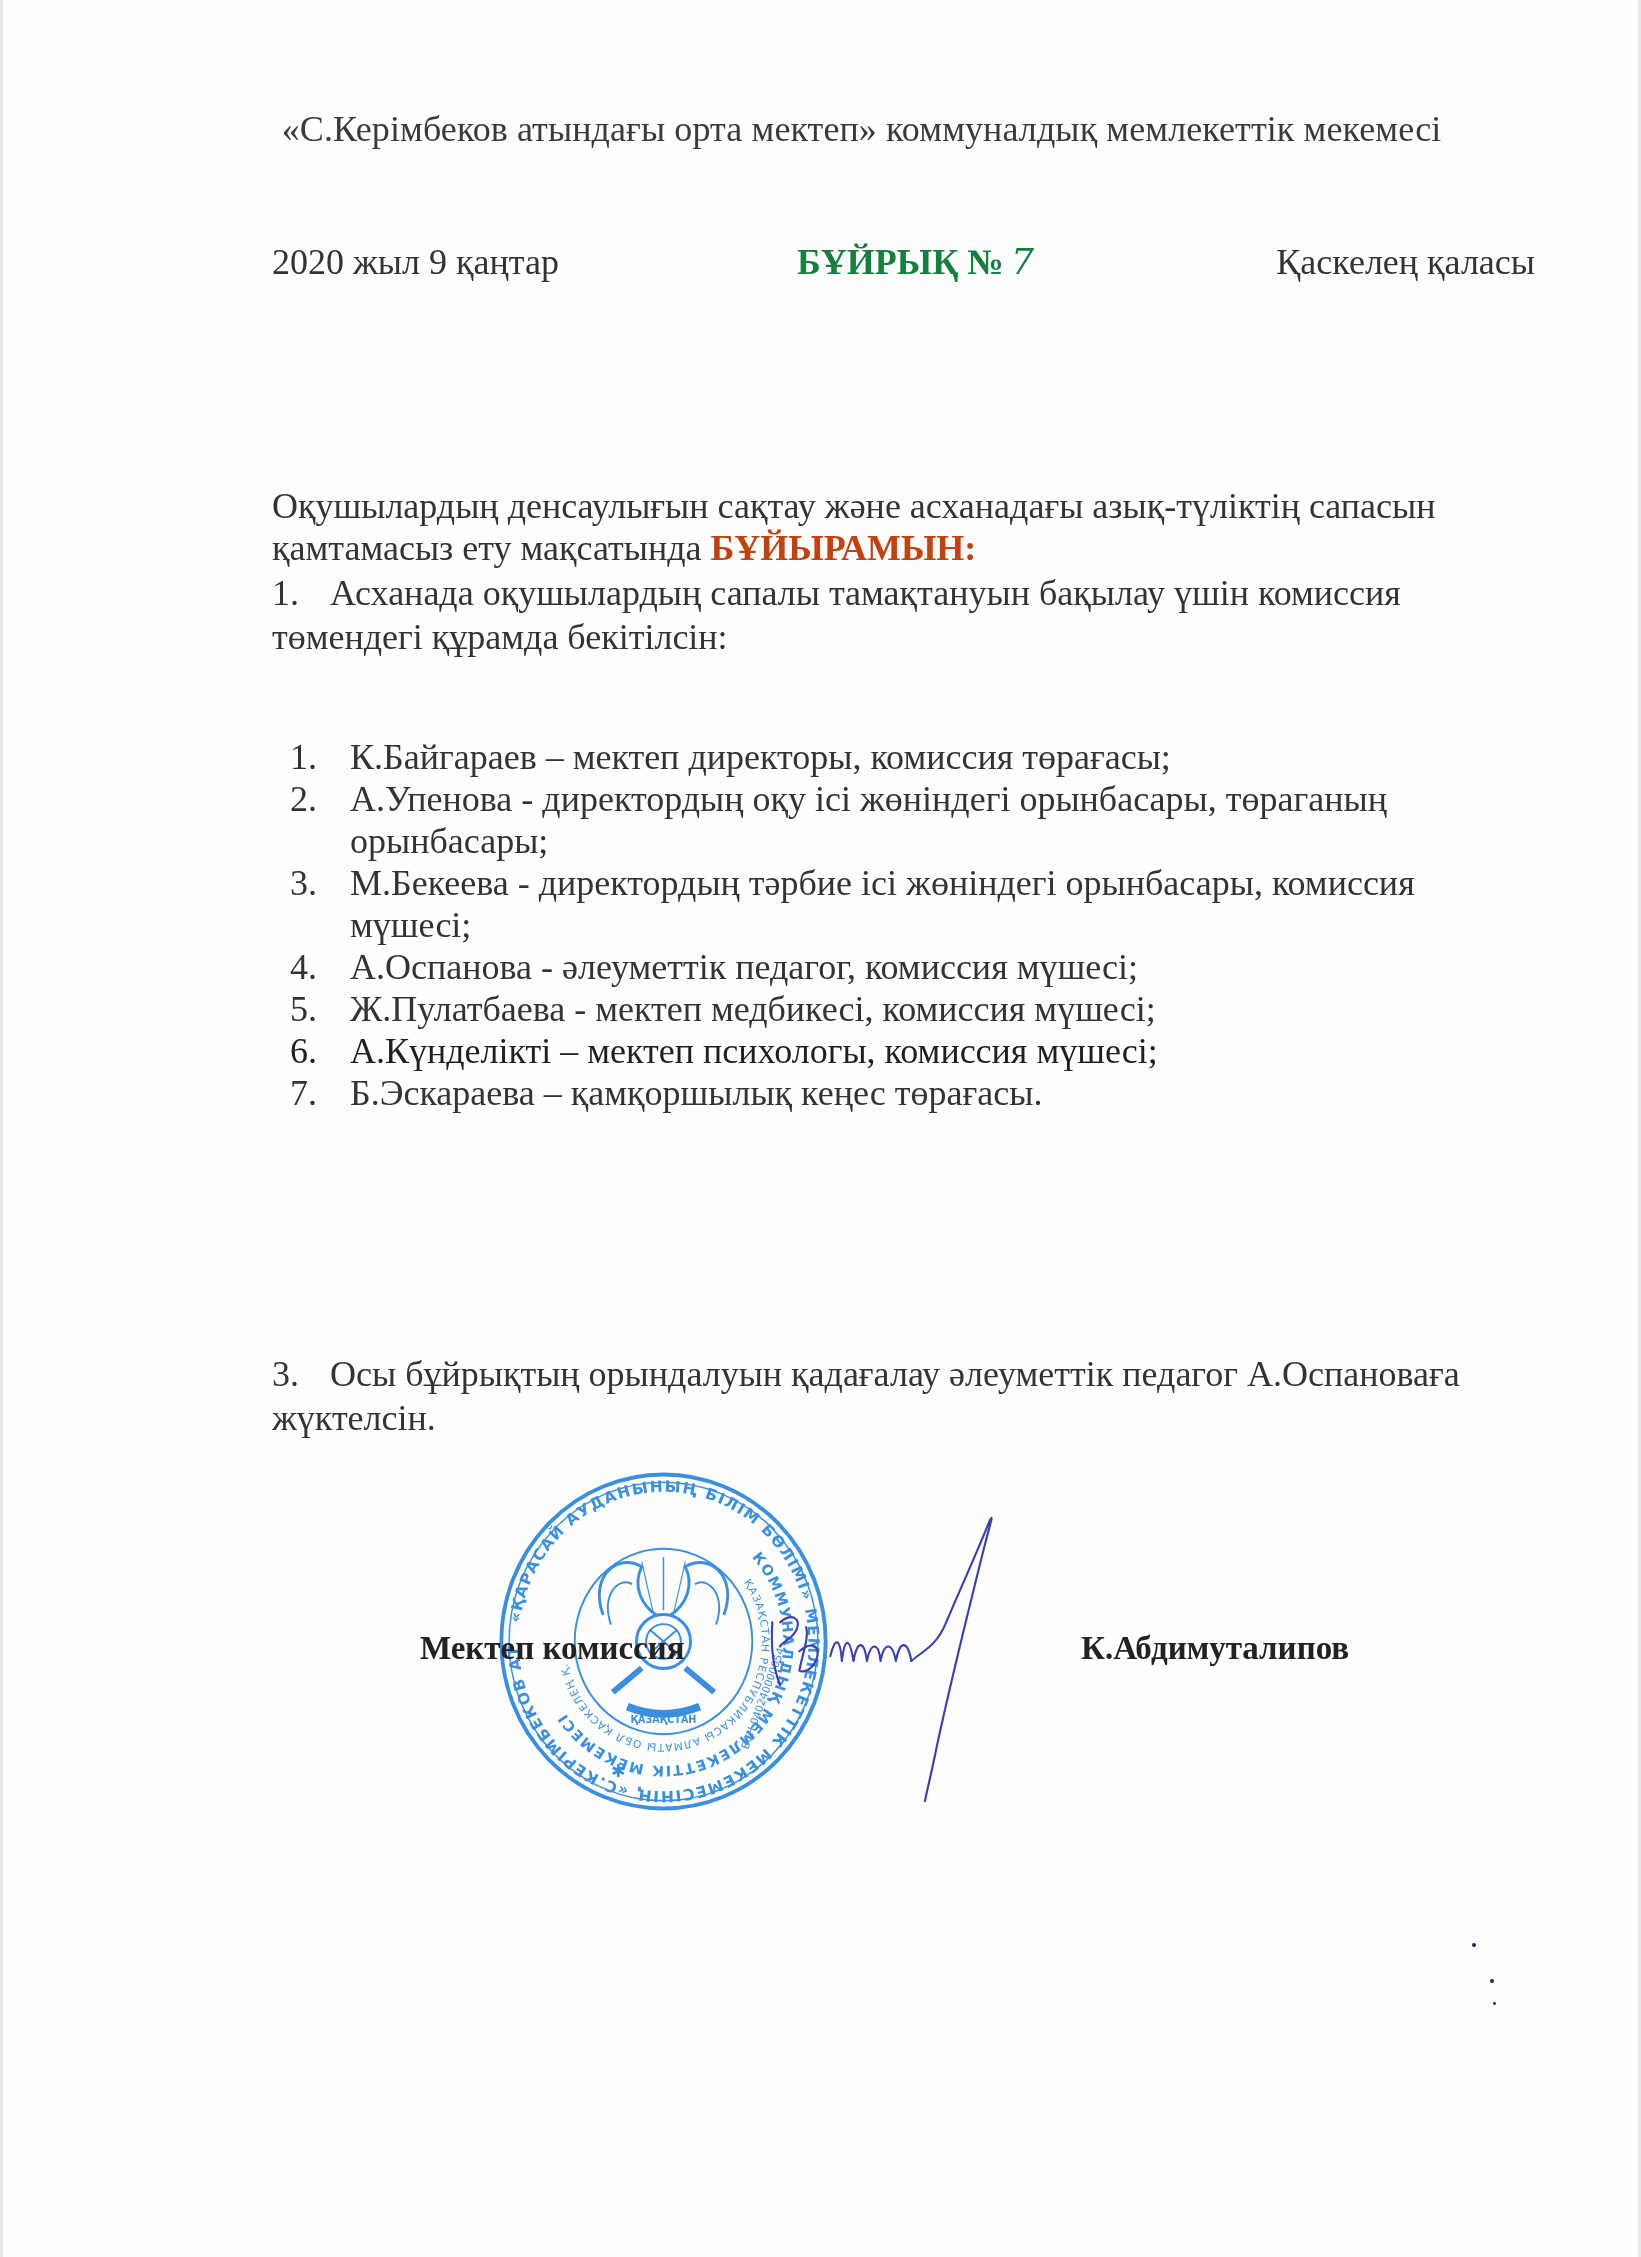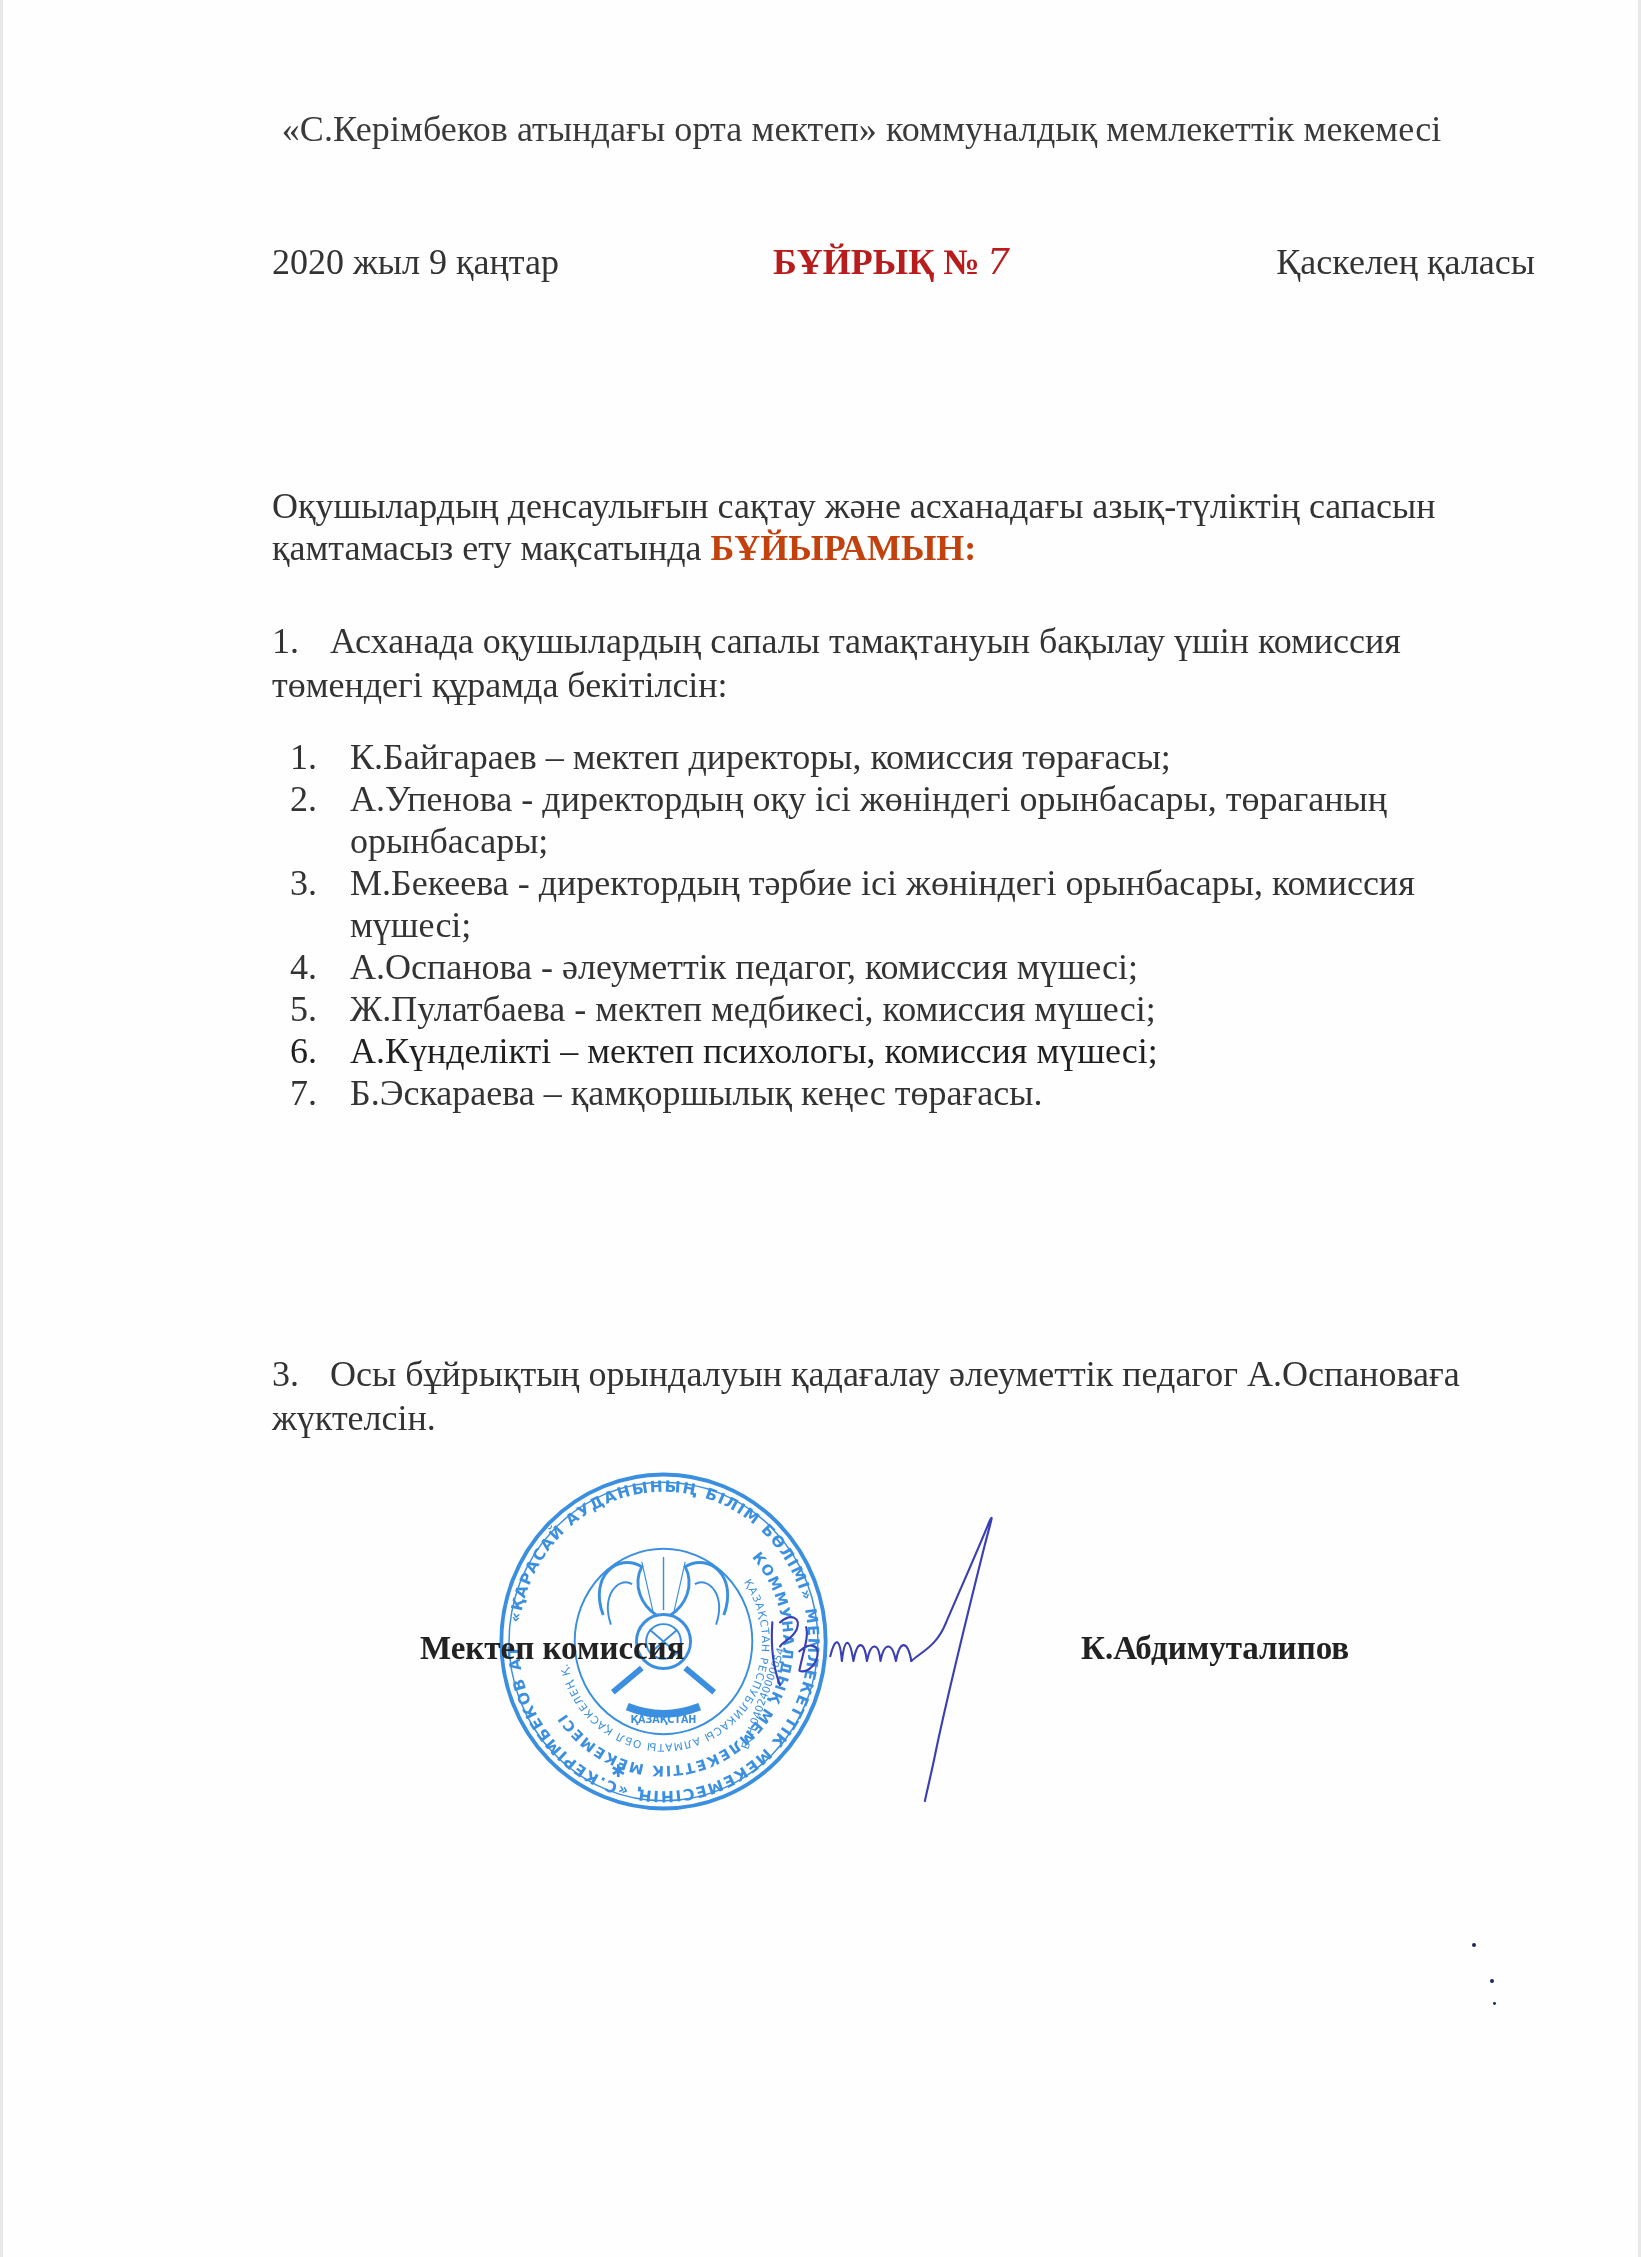--- a/index.html
+++ b/index.html
@@ -16,40 +16,40 @@
     .org-header {
       position: absolute; top: 108px; left: 0; right: 0;
       text-align: center; font-size: 36px; color: #3a3a3a;
       padding-left: 82px; letter-spacing: 0.1px;
     }
     .meta-row {
       position: absolute; top: 241px; left: 272px; width: 1263px;
       font-size: 36px; color: #333;
     }
     .meta-row .date { position: absolute; left: 0; }
-    .meta-row .order { position: absolute; left: 501px; font-weight: bold; color: #b91c1c; }
+    .meta-row .order { position: absolute; left: 525px; font-weight: bold; color: #15803d; }
     .meta-row .order .num { font-family: "DejaVu Serif", serif; font-style: italic; font-weight: normal; margin-left: 7.7px; }
     .meta-row .city { position: absolute; right: 0; }
 
     .subject {
       position: absolute; top: 371px; left: 272px;
       font-size: 32px; font-weight: bold; line-height: 42px; color: #222;
     }
     .preamble {
       position: absolute; top: 485px; left: 272px; width: 1274px;
       font-size: 36px; line-height: 42px; color: #333;
     }
     .preamble .strong { font-weight: bold; color: #c2410c; }
 
     .clause {
       position: absolute; left: 272px; width: 1274px;
       font-size: 36px; line-height: 44px; color: #333;
     }
     .clause .cnum { display: inline-block; width: 58px; }
-    .clause-1 { top: 619px; }
+    .clause-1 { top: 571px; }
     .clause-2 { top: 1209px; }
     .clause-3 { top: 1352px; }
 
     .members {
       position: absolute; top: 736px; left: 290px; width: 1159px;
       list-style: none; margin: 0; padding: 0;
       font-size: 36px; line-height: 42px; color: #333;
     }
     .members li { position: relative; padding-left: 60px; }
     .members li .mnum { position: absolute; left: 0; top: 0; }

